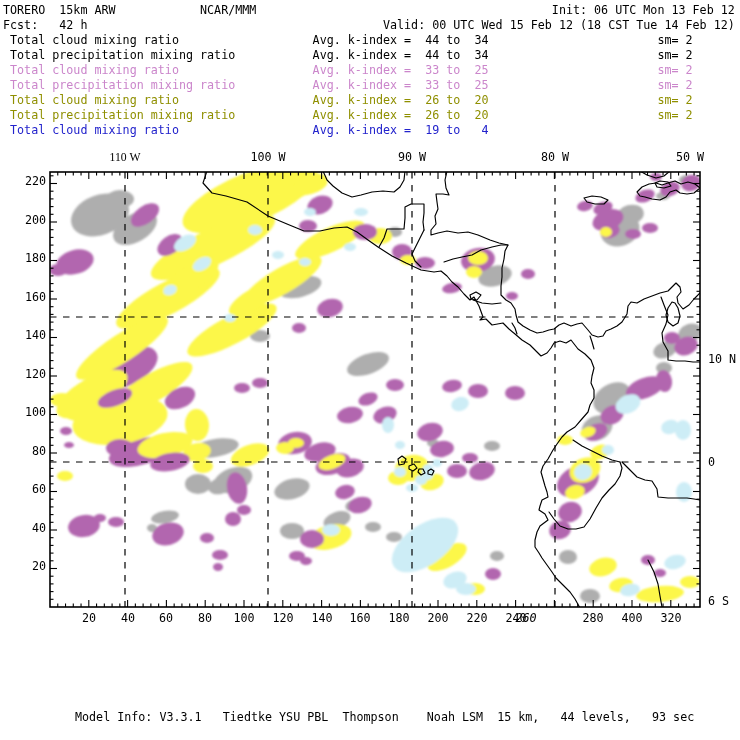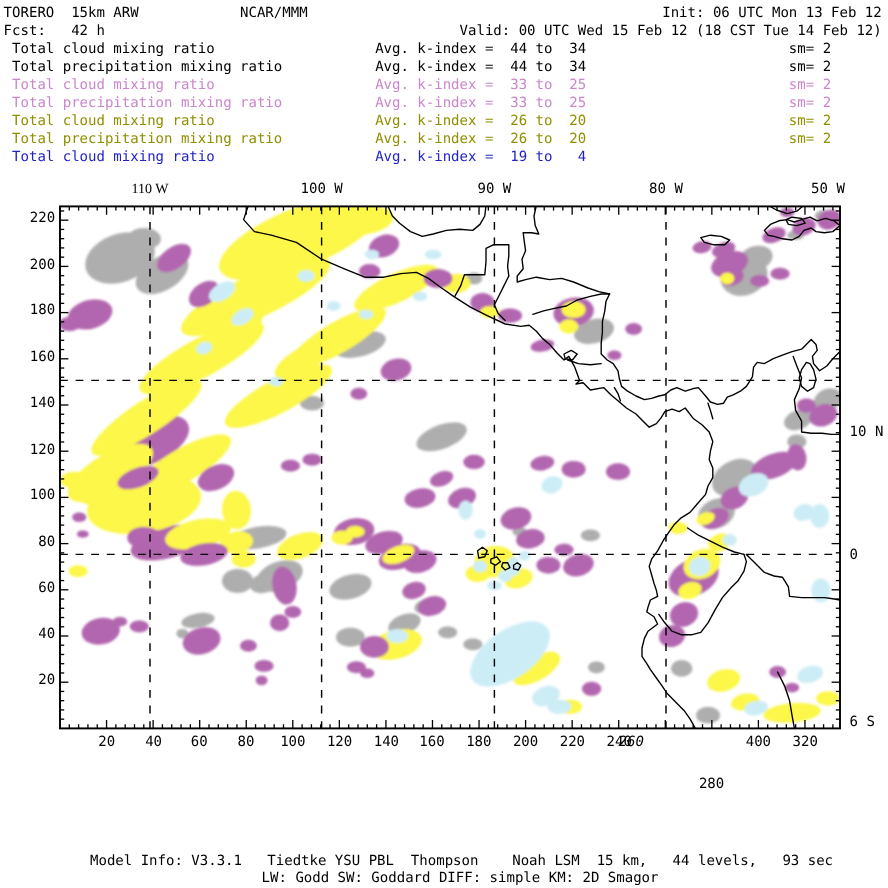--- a/index.html
+++ b/index.html
@@ -551,35 +551,34 @@
       <span class="axlab mono center" style="left:205px;top:612px;">80</span>
       <span class="axlab mono center" style="left:244px;top:612px;">100</span>
       <span class="axlab mono center" style="left:283px;top:612px;">120</span>
       <span class="axlab mono center" style="left:322px;top:612px;">140</span>
       <span class="axlab mono center" style="left:360px;top:612px;">160</span>
       <span class="axlab mono center" style="left:399px;top:612px;">180</span>
       <span class="axlab mono center" style="left:438px;top:612px;">200</span>
       <span class="axlab mono center" style="left:477px;top:612px;">220</span>
       <span class="axlab mono center" style="left:516px;top:612px;">240</span>
       <span class="axlab mono center" style="left:526px;top:612px;font-style:italic;">260</span>
-      <span class="axlab mono center" style="left:593px;top:612px;margin-top:35px;">280</span>
+      <span class="axlab mono center" style="left:593px;top:612px;">280</span>
       <span class="axlab mono center" style="left:632px;top:612px;">400</span>
       <span class="axlab mono center" style="left:671px;top:612px;">320</span>
       <span class="axlab mono right" style="left:4px;top:175px;">220</span>
       <span class="axlab mono right" style="left:4px;top:214px;">200</span>
       <span class="axlab mono right" style="left:4px;top:252px;">180</span>
       <span class="axlab mono right" style="left:4px;top:291px;">160</span>
       <span class="axlab mono right" style="left:4px;top:329px;">140</span>
       <span class="axlab mono right" style="left:4px;top:368px;">120</span>
       <span class="axlab mono right" style="left:4px;top:406px;">100</span>
       <span class="axlab mono right" style="left:4px;top:445px;">80</span>
       <span class="axlab mono right" style="left:4px;top:483px;">60</span>
       <span class="axlab mono right" style="left:4px;top:522px;">40</span>
       <span class="axlab mono right" style="left:4px;top:560px;">20</span>
       <span class="axlab mono " style="left:708px;top:310px;margin-top:43px;">10 N</span>
       <span class="axlab mono " style="left:708px;top:456px;">0</span>
       <span class="axlab mono " style="left:708px;top:595px;">6 S</span>
     </div>
 
   <pre id="footer1" class="mono">Model Info: V3.3.1   Tiedtke YSU PBL  Thompson    Noah LSM  15 km,   44 levels,   93 sec</pre>
-  <pre id="footer2" class="mono">LW: Godd SW: Goddard DIFF: simple KM: 2D Smagor</pre>
 
 </div>
 
 </body></html>

